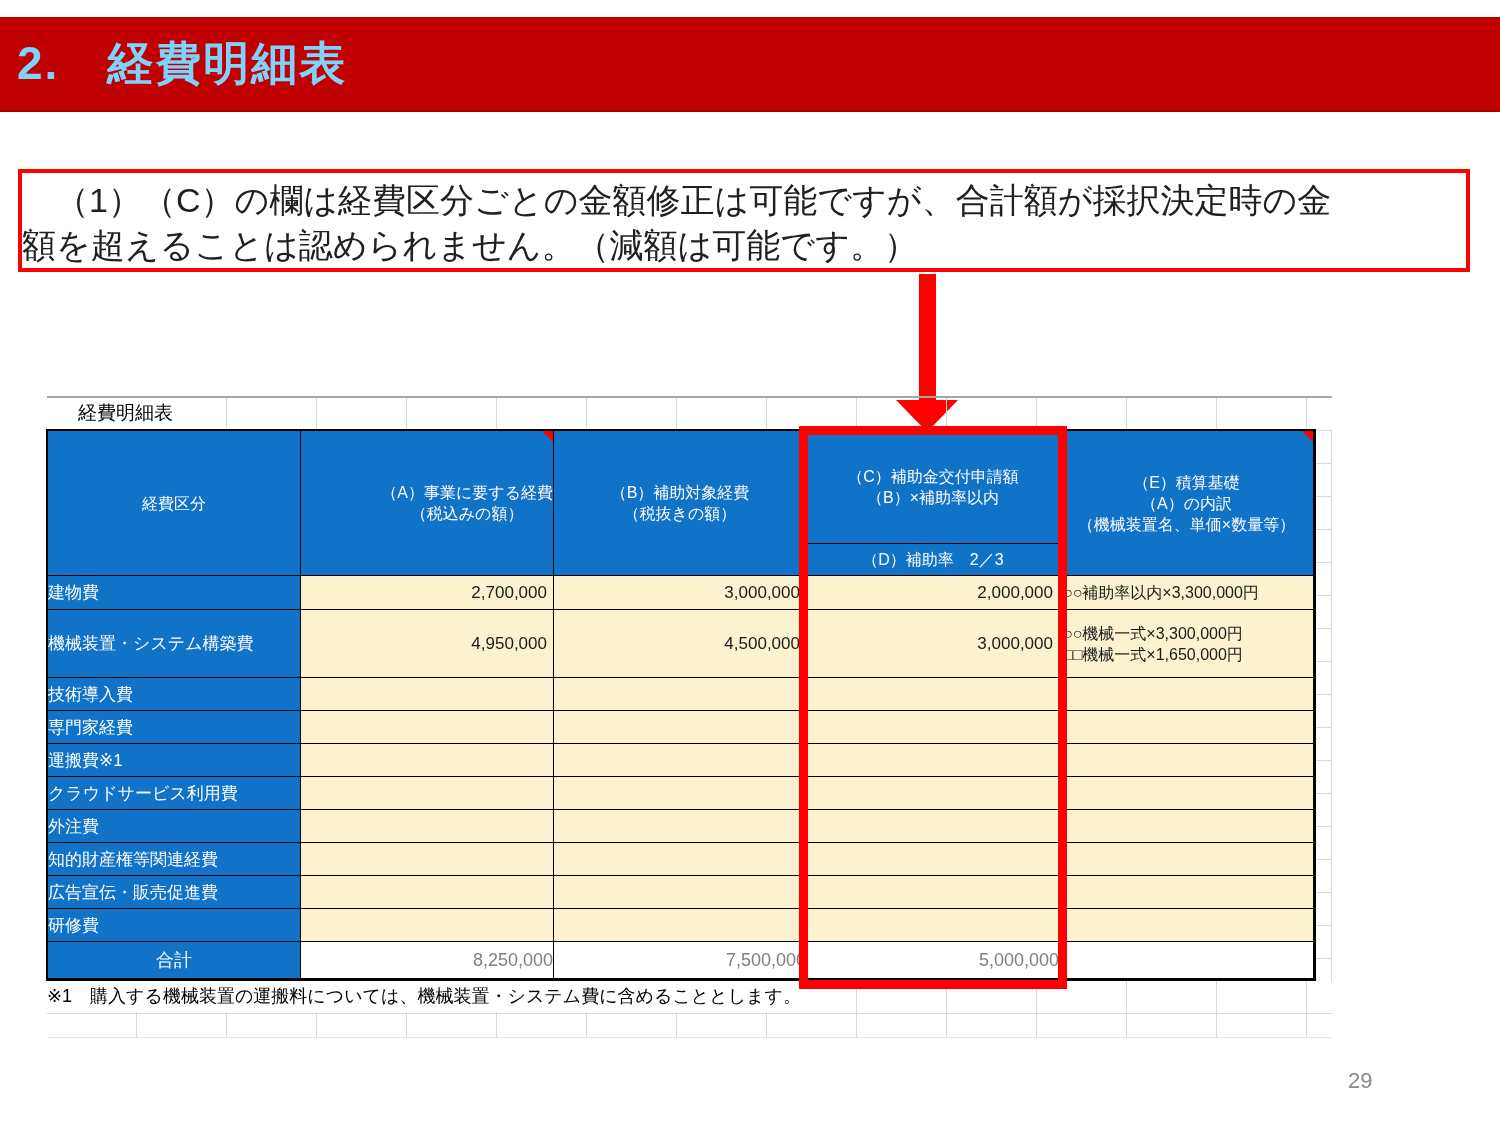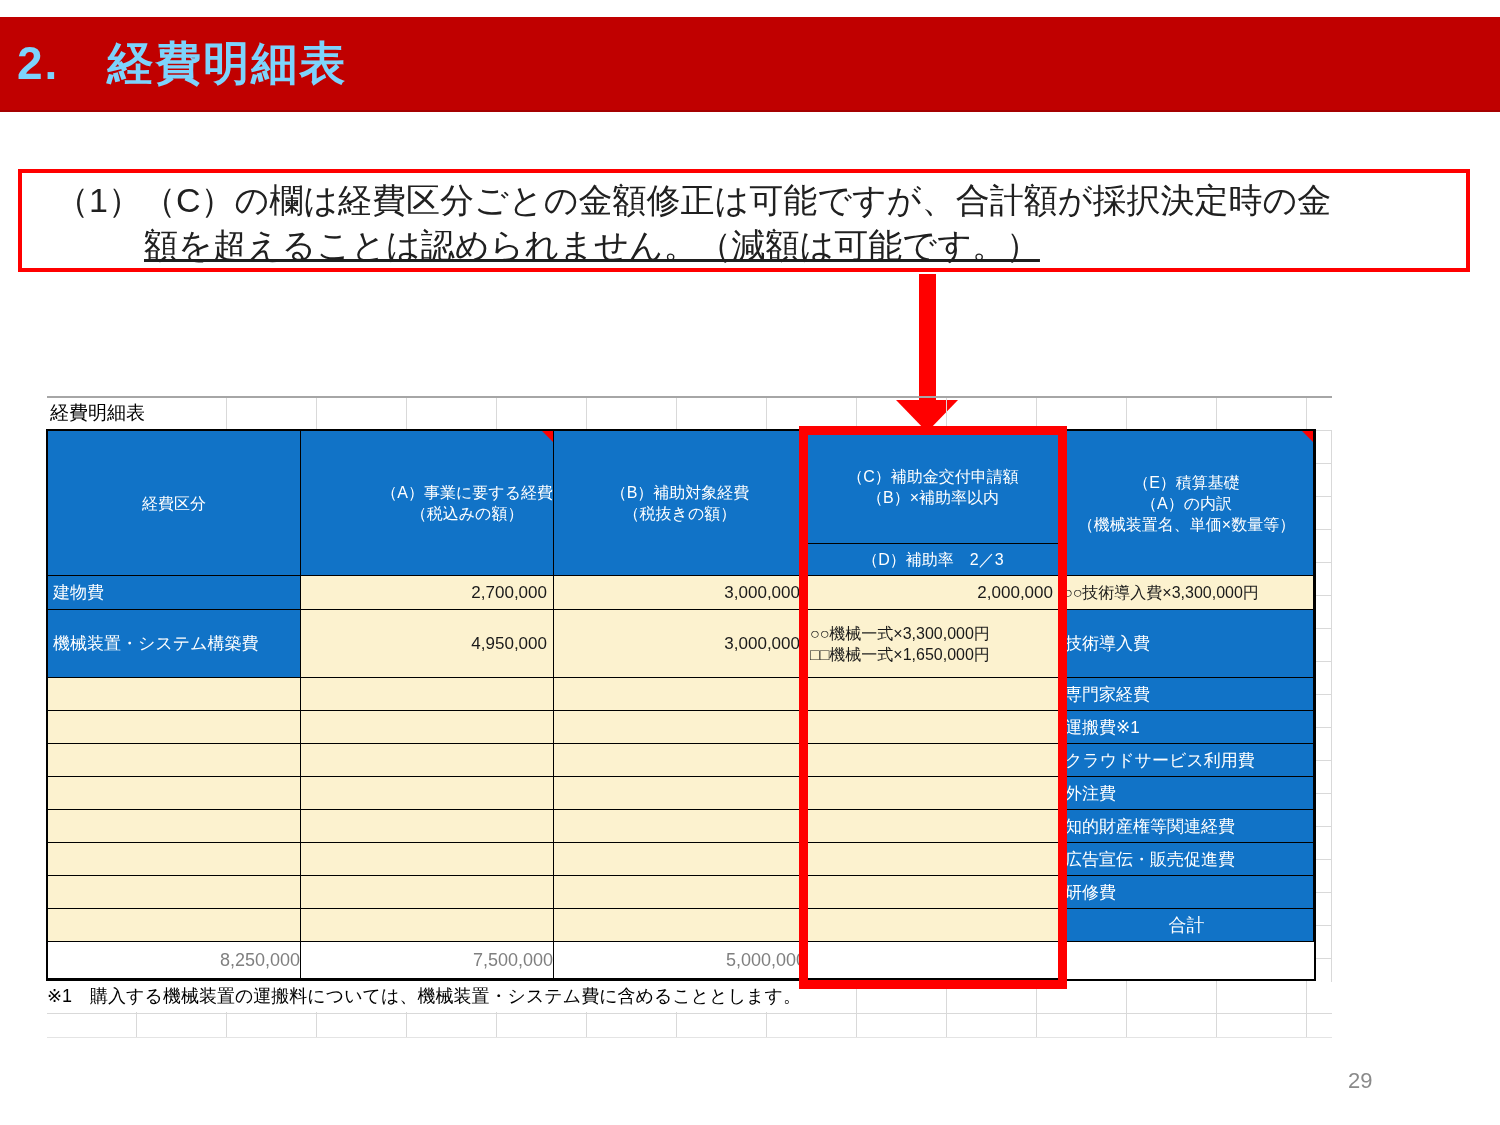--- a/index.html
+++ b/index.html
@@ -12,35 +12,35 @@
   .titlebar { position:absolute; left:0; top:17px; width:1500px; height:93px;
               background:#C00000; box-shadow:0 2px 0 #a50000; }
   .title { margin:0; padding-left:17px; color:#7dd3fc; font-size:46px;
            font-weight:bold; line-height:93px; letter-spacing:2px; }
 
   
   .notebox { position:absolute; left:18px; top:169px; width:1452px; height:103px;
              border:4px solid #FF0000; box-sizing:border-box; background:#fff;
              color:#202020; font-size:34px; }
   .note-line1 { margin:5px 0 0 33px; line-height:45px; white-space:nowrap; }
-  .note-line2 { margin-left:122px; line-height:45px; white-space:nowrap;text-decoration:underline; }
+  .note-line2 { line-height:45px; white-space:nowrap; }
 
   
   .arrow-shaft { position:absolute; left:919px; top:274px; width:17px; height:127px;
                  background:#FF0000; }
   .arrow-head  { position:absolute; left:896px; top:400px; width:0; height:0;
                  border-left:31px solid transparent; border-right:31px solid transparent;
                  border-top:32px solid #FF0000; }
 
   
   .sheet-toprow { position:absolute; left:47px; top:396px; width:1285px; height:34px;
                   border-top:2px solid #A6A6A6; box-sizing:border-box;
                   background:repeating-linear-gradient(to right, transparent 0 89px, #D9D9D9 89px 90px); }
   .sheet-label { display:inline-block; background:#fff; color:#000;
-                 font-size:19px; line-height:30px; padding:0 12px 12px 3px; }
+                 font-size:19px; line-height:30px; padding:0 12px 12px 3px;margin-left:28px; }
 
   .gutter { position:absolute; left:1316px; top:430px; width:16px; height:552px;
             background:repeating-linear-gradient(to bottom, #D9D9D9 0 1px, transparent 1px 33px);
             border-right:1px solid #D9D9D9; box-sizing:border-box; }
 
   .footrow { position:absolute; left:47px; top:981px; width:1285px; height:33px;
              background:repeating-linear-gradient(to right, transparent 0 89px, #D9D9D9 89px 90px);
              border-bottom:1px solid #D9D9D9; box-sizing:border-box; }
   .footnote { display:inline-block; background:#fff; color:#000;
               font-size:18px; line-height:31px; padding-right:12px; }
@@ -63,21 +63,21 @@
   .h-cat { grid-column:1; grid-row:1/3; }
   .h-a   { grid-column:2; grid-row:1/3;justify-content:flex-end; }
   .h-b   { grid-column:3; grid-row:1/3; }
   .h-c   { grid-column:4; grid-row:1; }
   .h-d   { grid-column:4; grid-row:2; }
   .h-e   { grid-column:5; grid-row:1/3; }
   .flag { position:absolute; top:0; right:0; width:0; height:0;
           border-left:11px solid transparent; border-top:11px solid #FF0000; }
 
   .lbl  { background:#1173C7; color:#fff; display:flex; align-items:center;
-          padding-left:5px; font-size:17px; }
+          font-size:17px; }
   .val  { background:#FCF2CF; color:#1a1a1a; display:flex; align-items:center;
           justify-content:flex-end; padding-right:6px; font-size:17px; }
   .etext{ background:#FCF2CF; color:#1a1a1a; display:flex; align-items:center;
           padding-left:3px; font-size:16px; white-space:pre-line; line-height:21px; }
   .t-lbl{ background:#1173C7; color:#fff; display:flex; align-items:center;
           justify-content:center; font-size:18px; }
   .t-val{ background:#fff; color:#7F7F7F; display:flex; align-items:center;
           justify-content:flex-end; font-size:18px; }
   .t-e  { background:#fff; }
 
@@ -134,24 +134,25 @@
       <span class="pre">（E）積算基礎
 （A）の内訳
 （機械装置名、単価×数量等）</span>
       <i class="flag"></i>
     </div>
 
     <div class="cell lbl">建物費</div>
     <div class="cell val">2,700,000</div>
     <div class="cell val">3,000,000</div>
     <div class="cell val">2,000,000</div>
-    <div class="cell etext">○○技術導入費×3,300,000円</div>
+    <div class="cell etext">○○補助率以内×3,300,000円</div>
 
     <div class="cell lbl">機械装置・システム構築費</div>
     <div class="cell val">4,950,000</div>
+    <div class="cell val">4,500,000</div>
     <div class="cell val">3,000,000</div>
     <div class="cell etext">○○機械一式×3,300,000円
 □□機械一式×1,650,000円</div>
 
     <div class="cell lbl">技術導入費</div>
     <div class="cell val"></div>
     <div class="cell val"></div>
     <div class="cell val"></div>
     <div class="cell etext"></div>
 

